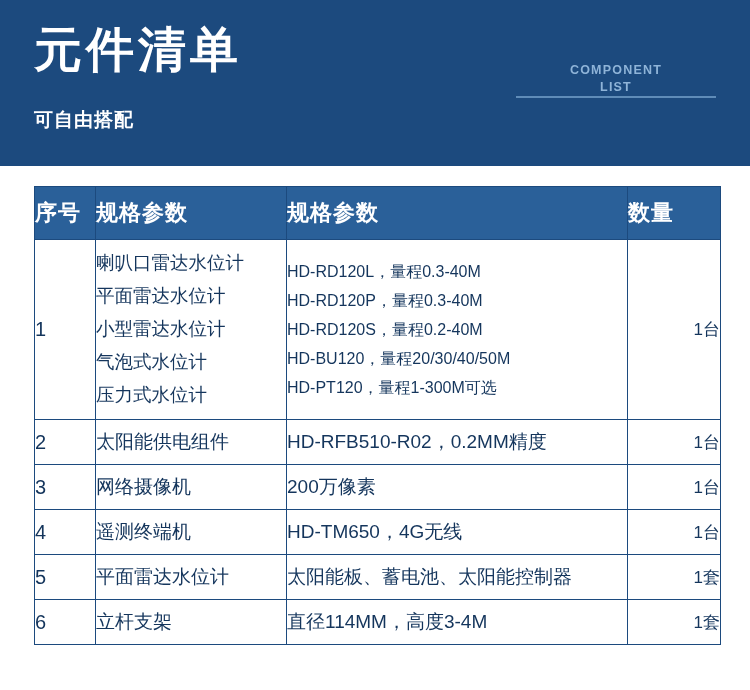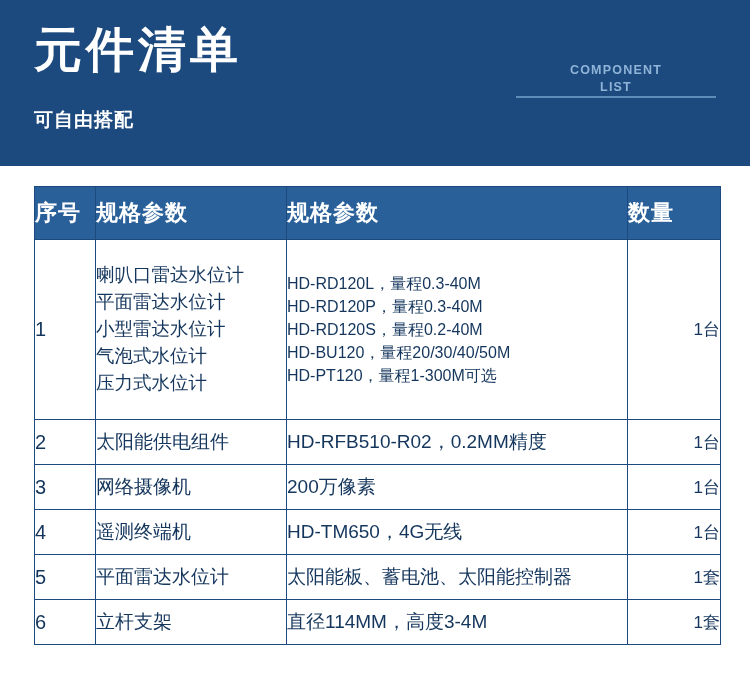--- a/index.html
+++ b/index.html
@@ -117,20 +117,21 @@
   tbody tr {
     height: 45px;
   }
   tr.group-row {
     height: 180px;
   }
   .stack {
     display: flex;
     flex-direction: column;
     justify-content: center;
+    gap: 6px;
   }
   .stack .line {
     font-size: 18.5px;
     line-height: 1.45;
     color: #14355c;
     white-space: nowrap;
   }
   .spec .stack .line {
     font-size: 16px;
   }

